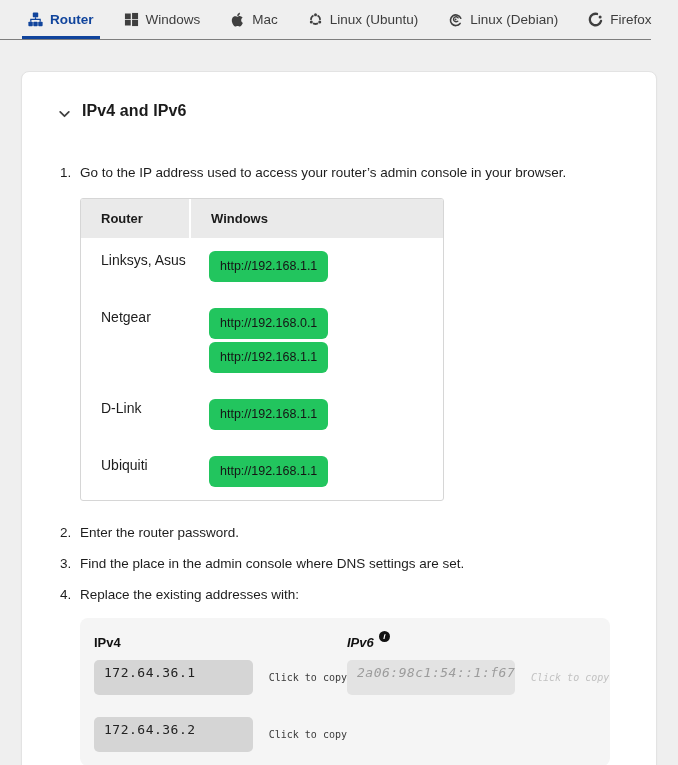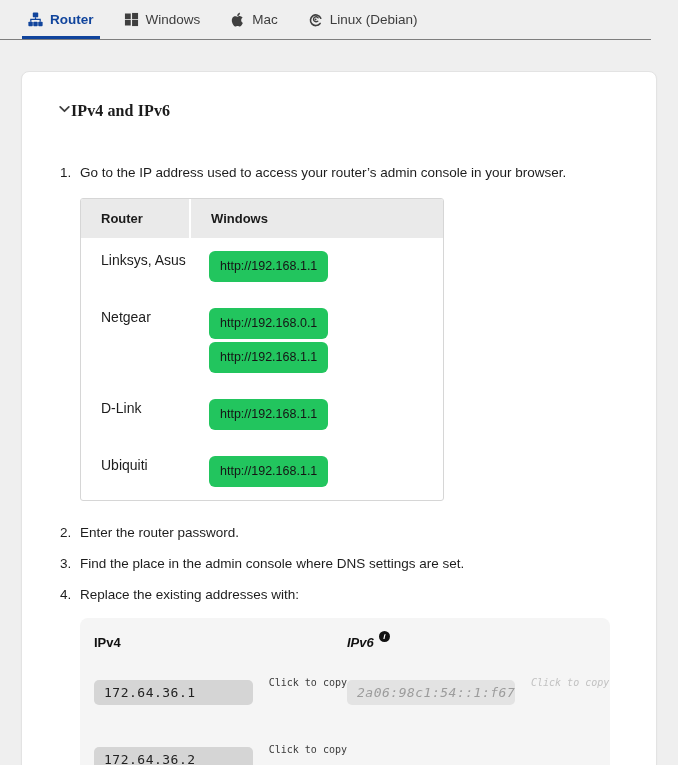--- a/index.html
+++ b/index.html
@@ -44,22 +44,22 @@
     min-height: 685px;
     background: #ffffff;
     border: 1px solid #e3e3e3;
     border-radius: 8px;
     box-shadow: 0 1px 2px rgba(0,0,0,0.04);
     padding: 30px 36px 40px 36px;
   }
 
   .section-head {
     display: flex;
-    align-items: flex-start;
-    font-family: Liberation Serif, serif;
+    align-items: flex-end;
+    gap: 11px;
   }
   .section-head .chev { width: 13px; height: 13px; cursor: pointer; }
   .section-title {
     font-size: 16px;
     font-weight: bold;
     color: #1b1b1b;
     letter-spacing: 0.1px;
   }
 
   
@@ -160,33 +160,32 @@
     text-align: center;
     font-weight: bold;
     margin-top: -3px;
     cursor: pointer;
   }
   .info-icon::before { content: "i"; }
   .ip-row { display: flex; align-items: center; margin-bottom: 22px; }
   .ip-row:last-child { margin-bottom: 0; }
   .ip-box {
     width: 175px;
-    height: 25px;
+    height: 35px;
     background: #d5d5d5;
     border-radius: 5px;
     line-height: 25px;
     padding-left: 10px;
     font-family: "DejaVu Sans Mono", monospace;
     font-size: 13px;
     color: #232323;
     letter-spacing: 0.5px;
     cursor: pointer;
     overflow: hidden;
     white-space: nowrap;
-    margin-top: 20px;
   }
   .ip-box.muted {
     width: 168px;
     background: #e3e3e3;
     color: #9c9c9c;
   }
   .copy-hint {
     margin-left: 16px;
     font-family: "DejaVu Sans Mono", monospace;
     font-size: 10px;
@@ -228,32 +227,55 @@
   <div class="tab">
     <span class="ticon">
       <svg width="15" height="15" viewBox="0 0 16 16">
         <path fill="#3f3f3f" d="M11.9 8.7c0-1.8 1.5-2.7 1.6-2.8-.9-1.3-2.2-1.4-2.7-1.5-1.2-.1-2.2.7-2.8.7-.6 0-1.5-.7-2.4-.6-1.3 0-2.4.7-3.1 1.8-1.3 2.2-.3 5.5.9 7.3.6.9 1.3 1.9 2.3 1.8 .9 0 1.3-.6 2.4-.6 1.1 0 1.4.6 2.4.6 1 0 1.6-.9 2.2-1.8.7-1 1-2 1-2.1-.1 0-1.8-.7-1.8-2.8z"></path>
         <path fill="#3f3f3f" d="M9.9 3.1c.5-.6.8-1.5.7-2.3-.7 0-1.6.5-2.1 1.1-.5.6-.9 1.5-.7 2.3.8.1 1.6-.5 2.1-1.1z"></path>
       </svg>
     </span>
     <span>Mac</span>
   </div>
 
+  <div class="tab">
+    <span class="ticon">
+      <svg width="15" height="15" viewBox="0 0 16 16">
+        <circle cx="8" cy="8" r="4.8" fill="none" stroke="#3f3f3f" stroke-width="2"></circle>
+        <circle cx="8" cy="2.6" r="2.5" fill="#efefef"></circle>
+        <circle cx="3.3" cy="10.7" r="2.5" fill="#efefef"></circle>
+        <circle cx="12.7" cy="10.7" r="2.5" fill="#efefef"></circle>
+        <circle cx="8" cy="2.8" r="1.6" fill="#3f3f3f"></circle>
+        <circle cx="3.5" cy="10.6" r="1.6" fill="#3f3f3f"></circle>
+        <circle cx="12.5" cy="10.6" r="1.6" fill="#3f3f3f"></circle>
+      </svg>
+    </span>
+    <span>Linux (Ubuntu)</span>
+  </div>
 
   <div class="tab">
     <span class="ticon">
       <svg width="15" height="15" viewBox="0 0 16 16">
         <path d="M12.9 12.2A5.7 5.7 0 1 1 13.6 6.6" fill="none" stroke="#3f3f3f" stroke-width="1.7" stroke-linecap="round"></path>
         <path d="M10.4 9.8A2.7 2.7 0 1 1 10.8 6.2" fill="none" stroke="#3f3f3f" stroke-width="1.5" stroke-linecap="round"></path>
         <circle cx="8.1" cy="8" r="1" fill="#3f3f3f"></circle>
       </svg>
     </span>
     <span>Linux (Debian)</span>
   </div>
 
+  <div class="tab">
+    <span class="ticon">
+      <svg width="15" height="15" viewBox="0 0 16 16">
+        <path d="M13.9 9.6A6.1 6.1 0 1 1 9.6 2.1" fill="none" stroke="#3f3f3f" stroke-width="2.5" stroke-linecap="round"></path>
+        <circle cx="12.9" cy="5.2" r="1.6" fill="#3f3f3f"></circle>
+      </svg>
+    </span>
+    <span>Firefox</span>
+  </div>
 
 </div>
 
 <div class="card">
 
   <div class="section-head">
     <span class="chev">
       <svg width="13" height="13" viewBox="0 0 12 12">
         <path d="M2 3.6 L6 7.6 L10 3.6" fill="none" stroke="#3f3f3f" stroke-width="1.6" stroke-linecap="round" stroke-linejoin="round"></path>
       </svg>

